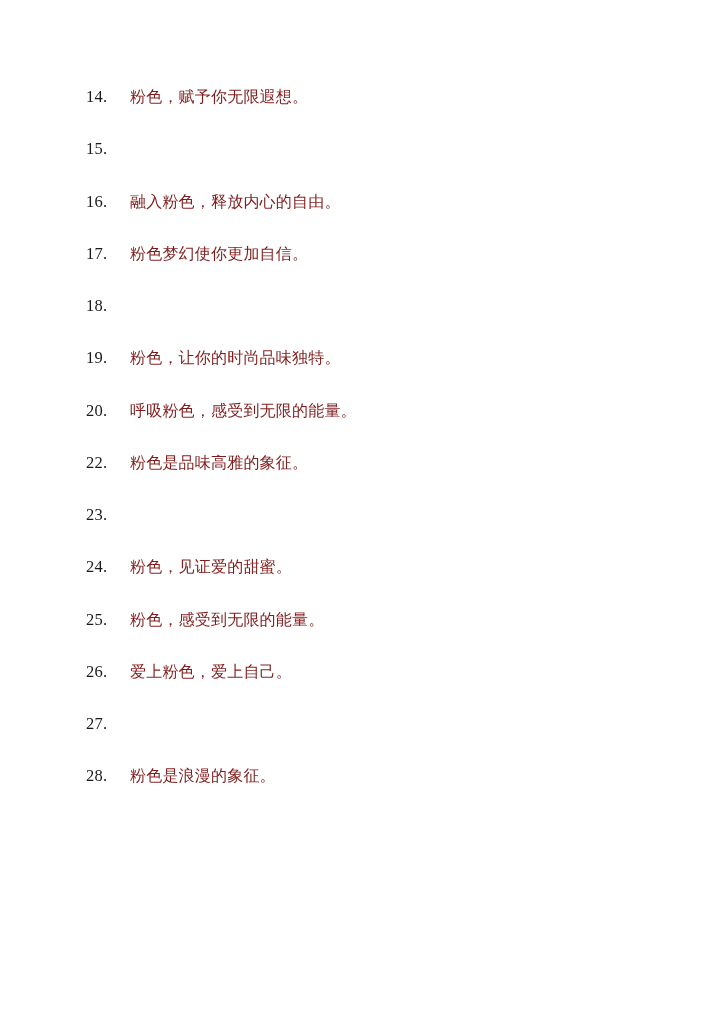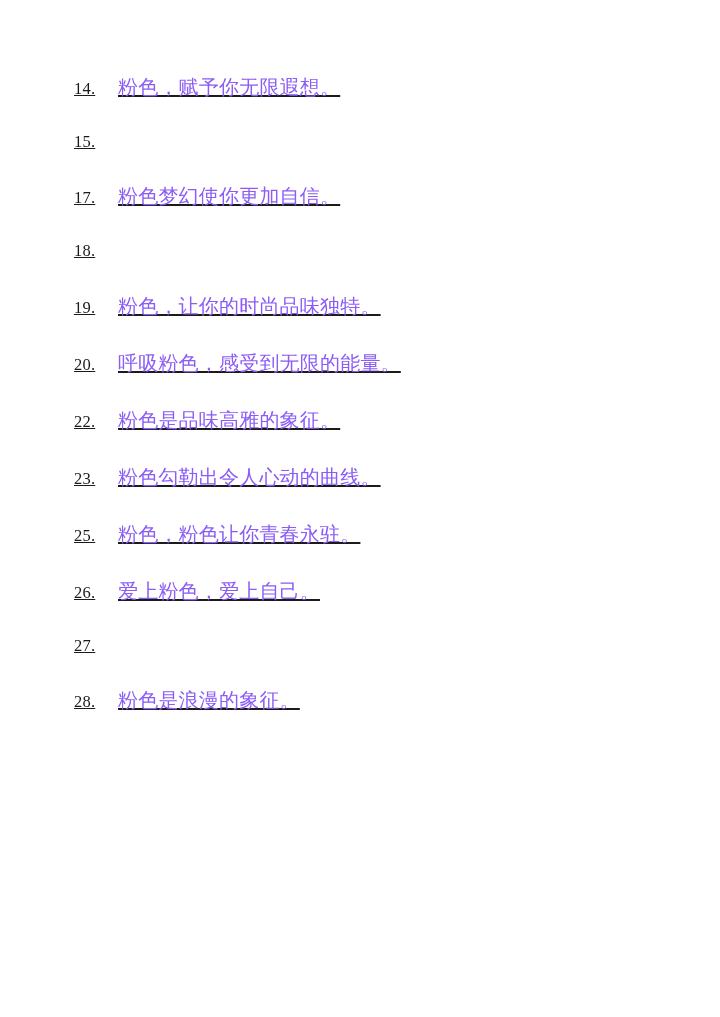--- a/index.html
+++ b/index.html
@@ -17,23 +17,22 @@
   .page {
     position: relative;
     width: 720px;
     height: 1017px;
     box-sizing: border-box;
     padding: 70px 70px 60px 70px;
     background: #ffffff;
   }
   .doc-list {
     list-style: none;
-    margin: 4px;
+    margin: 16px;
     padding: 0;
-    text-decoration: underline;
   }
   .doc-item {
     display: flex;
     align-items: baseline;
     margin: 0 0 30px 0;
     font-size: 16.5px;
     line-height: 1.35;
     letter-spacing: 0.2px;
   }
   .doc-item:last-child {
@@ -44,36 +43,40 @@
     flex: 0 0 auto;
     width: 44px;
     text-align: left;
     font-family: "Liberation Serif", "DejaVu Serif", serif;
     font-size: 16.5px;
     color: #1b1b1b;
   }
   .item-text {
     flex: 1 1 auto;
     font-family: "DejaVu Serif", "Liberation Serif", serif;
-    font-size: 20px;
-    color: #8b5cf6;
+    font-size: 16px;
+    color: #7f1d1d;
     white-space: nowrap;
   }
 </style>
 </head>
 <body>
 
 <div class="page">
   <ol class="doc-list" id="doc-list">
       <li class="doc-item">
         <span class="item-number">14.</span>
         <span class="item-text">粉色，赋予你无限遐想。</span>
       </li>
       <li class="doc-item">
         <span class="item-number">15.</span>
+      </li>
+      <li class="doc-item">
+        <span class="item-number">16.</span>
+        <span class="item-text">融入粉色，释放内心的自由。</span>
       </li>
       <li class="doc-item">
         <span class="item-number">17.</span>
         <span class="item-text">粉色梦幻使你更加自信。</span>
       </li>
       <li class="doc-item">
         <span class="item-number">18.</span>
       </li>
       <li class="doc-item">
         <span class="item-number">19.</span>
@@ -82,25 +85,28 @@
       <li class="doc-item">
         <span class="item-number">20.</span>
         <span class="item-text">呼吸粉色，感受到无限的能量。</span>
       </li>
       <li class="doc-item">
         <span class="item-number">22.</span>
         <span class="item-text">粉色是品味高雅的象征。</span>
       </li>
       <li class="doc-item">
         <span class="item-number">23.</span>
-        <span class="item-text">粉色勾勒出令人心动的曲线。</span>
+      </li>
+      <li class="doc-item">
+        <span class="item-number">24.</span>
+        <span class="item-text">粉色，见证爱的甜蜜。</span>
       </li>
       <li class="doc-item">
         <span class="item-number">25.</span>
-        <span class="item-text">粉色，粉色让你青春永驻。</span>
+        <span class="item-text">粉色，感受到无限的能量。</span>
       </li>
       <li class="doc-item">
         <span class="item-number">26.</span>
         <span class="item-text">爱上粉色，爱上自己。</span>
       </li>
       <li class="doc-item">
         <span class="item-number">27.</span>
       </li>
       <li class="doc-item">
         <span class="item-number">28.</span>

